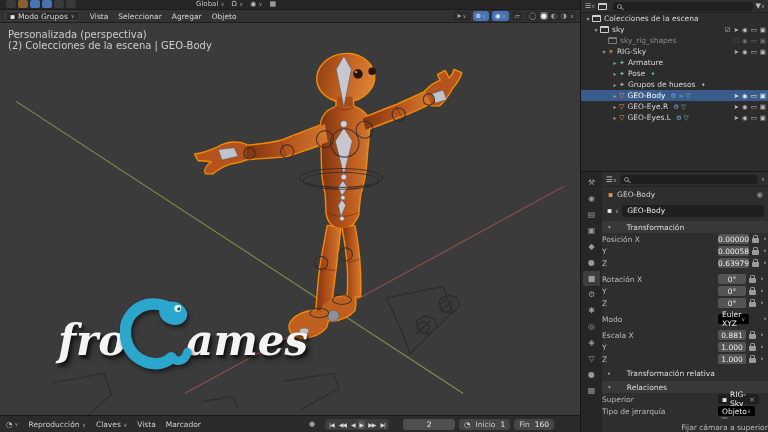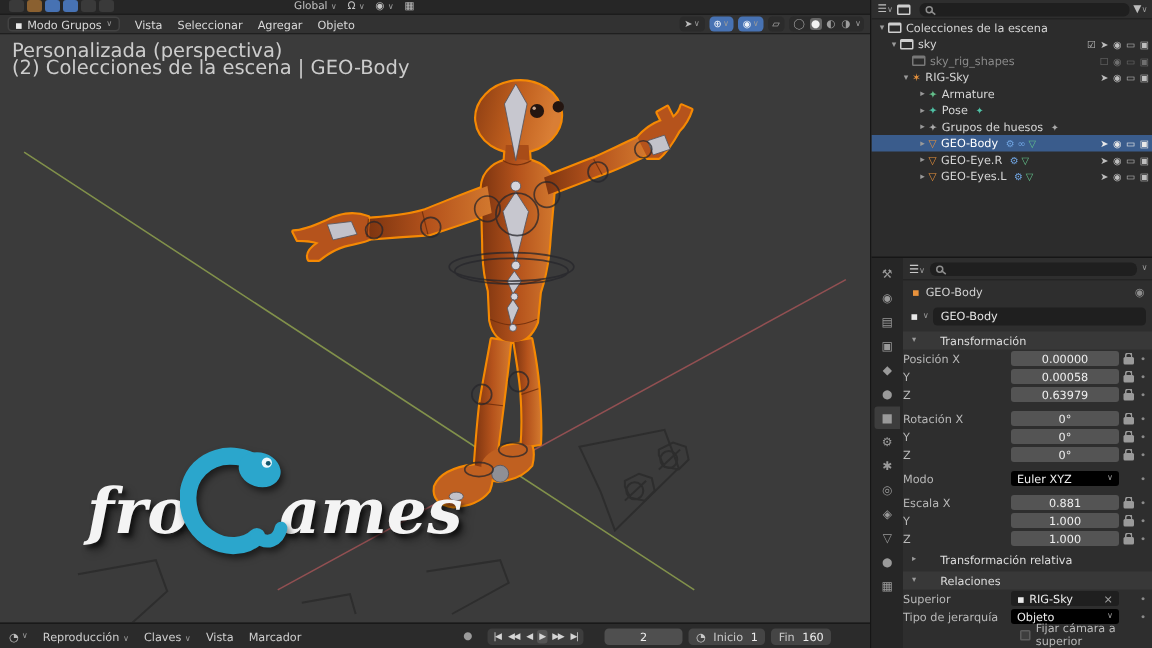--- a/index.html
+++ b/index.html
@@ -28,21 +28,21 @@
   .hbtn { display:flex; align-items:center; gap:1px; background:#2b2b2b; border-radius:3px;
     height:10px; padding:0 3px; font-size:6.5px; color:#bdbdbd; }
   .hbtn.bluebg { background:#4772b3; color:#eef3fa; }
   .shadegrp { display:flex; align-items:center; background:#2b2b2b; border-radius:3px; height:10px; padding:0 2px; gap:2px; font-size:7px; }
   .shadegrp .sh { color:#9d9d9d; padding:0 1px; border-radius:2px; }
   .shadegrp .sh.active { background:#676767; color:#f2f2f2; }
   .chev { font-size:5.5px; color:#9a9a9a; }
 
   
   .viewport { position:absolute; left:0; top:23px; width:580px; height:392px; background:#3b3b3b; overflow:hidden; }
-  .vp-overlay { position:absolute; left:8px; top:6px; color:#cccccc; font-size:13px; line-height:11px; }
+  .vp-overlay { position:absolute; left:8px; top:6px; color:#cccccc; font-size:10px; line-height:11px; }
   .logo { position:absolute; left:58px; top:272px; display:flex; align-items:center; }
   .logo .word { font-family:"DejaVu Serif", serif; font-style:italic; font-weight:bold;
     font-size:42px; color:#f4f4f4; text-shadow:2px 3px 3px rgba(0,0,0,0.6), 4px 5px 6px rgba(0,0,0,0.35); }
   .logo .frog { margin:0 -8px 10px -6px; filter:drop-shadow(2px 3px 2px rgba(0,0,0,0.5)); }
 
   
   .timeline { position:absolute; left:0; top:415px; width:580px; height:17px; background:#2b2b2b;
     border-top:1px solid #191919; display:flex; align-items:center; font-size:7.5px; color:#cfcfcf; }
   .timeline .edicon { margin-left:6px; display:flex; gap:2px; align-items:center; color:#bdbdbd; }
   .timeline .tmenus { display:flex; gap:10px; margin-left:10px; }
@@ -86,32 +86,32 @@
   .pbody { flex:1; background:#2e2e2e; overflow:hidden; font-size:7.5px; color:#c9c9c9; }
   .phead { height:15px; display:flex; align-items:center; gap:3px; padding:0 4px; border-bottom:1px solid #242424; }
   .crumb { height:15px; display:flex; align-items:center; gap:4px; padding:0 6px; color:#d2d2d2; }
   .crumb .pin { margin-left:auto; color:#8d8d8d; }
   .namerow { height:17px; display:flex; align-items:center; gap:3px; padding:0 5px; }
   .namefield { flex:1; height:12px; background:#1f1f1f; border-radius:3px; display:flex; align-items:center; padding:0 5px; color:#e6e6e6; }
   .sechead { height:12px; display:flex; align-items:center; gap:16px; padding:0 6px; background:#383838; color:#dddddd; margin-top:2px; }
   .sechead.plain { background:transparent; }
   .prow { height:12px; display:flex; align-items:center; padding:0 3px 0 0; }
   .plabel { width:72px; text-align:left; padding-right:6px; color:#b9b9b9; flex:0 0 auto; }
-  .pfield { flex:1; height:10px; background:#545454; border-radius:2px; display:flex; align-items:center; justify-content:center; color:#efefef; }
+  .pfield { flex:1; height:10px; background:#545454; border-radius:2px; display:flex; align-items:center; justify-content:center; color:#efefef;margin-left:44px; }
   .pfield.drop { justify-content:flex-start; padding:0 4px; background:#000000; }
   .pfield.drop .dchev { margin-left:auto; }
   .pfield.dark { background:#1f1f1f; justify-content:flex-start; padding:0 4px; gap:3px; }
   .pfield.dark .x { margin-left:auto; color:#9f9f9f; }
   .lockwrap { width:12px; display:flex; justify-content:center; flex:0 0 auto; }
   .lock { width:7px; height:5px; background:#9a9a9a; border-radius:1px; position:relative; margin-top:3px; }
   .lock::before { content:''; position:absolute; top:-3px; left:1.5px; width:3px; height:3px;
     border:1px solid #9a9a9a; border-bottom:none; border-radius:2px 2px 0 0; }
   .ddot { width:8px; text-align:center; color:#8b8b8b; font-size:7px; flex:0 0 auto; }
   .gap { height:4px; }
-  .chkrow { height:12px; display:flex; align-items:center; gap:4px; padding-left:78px; color:#b9b9b9; }
+  .chkrow { height:12px; display:flex; align-items:center; gap:4px; padding-left:78px; color:#b9b9b9;flex-direction:column; }
   .chk { width:7px; height:7px; background:#3e3e3e; border:1px solid #5c5c5c; border-radius:1px; }
 </style>
 </head>
 <body>
 
 <div class="app">
 
   <div class="topstrip">
     <div class="tools">
       <span class="tbox"></span>

